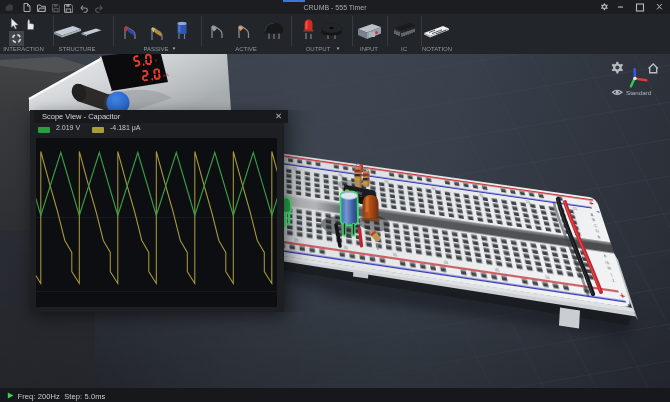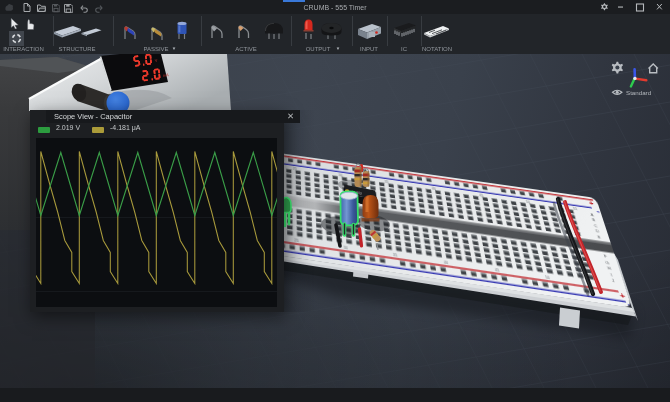--- a/index.html
+++ b/index.html
@@ -4,21 +4,21 @@
 html,body{width:670px;height:402px;overflow:hidden;background:#191b1e;font-family:"Liberation Sans",sans-serif}
 #app{position:relative;width:670px;height:402px;overflow:hidden}
 #titlebar{position:absolute;left:0;top:0;width:670px;height:14px;background:#1b1d20}
 #title{position:absolute;top:0;width:100%;text-align:center;font-size:7px;color:#a8abae;line-height:15px}
 #toolbar{position:absolute;left:0;top:14px;width:670px;height:40px;background:#222529}
 .sep{position:absolute;height:30px;width:1px;background:#383c41;top:16px}
 .tlabel{position:absolute;top:45.5px;font-size:6px;color:#91969c;white-space:nowrap;transform:translateX(-50%)}
 #viewport{position:absolute;left:0;top:54px;width:670px;height:334px;overflow:hidden;background:linear-gradient(104deg,#3a4049 0%,#3e4550 42%,#3a414c 62%,#30353f 82%,#282c35 100%)}
 #board{position:absolute;left:0;top:0;width:340px;height:103px;transform-origin:0 0;transform:matrix3d(0.918603,0.127292,0,-0.00005762,-0.258905,0.805270,0,-0.00095186,0,0,1,0,272.0000,97.9000,0,1)}
 #scope{position:absolute;left:30px;top:110px;width:254px;height:202px;background:#1d1f22;box-shadow:2px 5px 16px rgba(0,0,0,.5)}
-#scopetitle{position:absolute;left:16px;top:0;width:254px;height:13px;background:#17191c;color:#d6d8da;font-size:7.5px;line-height:13.5px;padding-left:8px}
+#scopetitle{position:absolute;left:4px;top:0;width:254px;height:13px;background:#17191c;color:#d6d8da;font-size:7.5px;line-height:13.5px;padding-left:8px}
 #scopetitle .x{position:absolute;right:6px;top:0;color:#b5b8ba;font-size:8.5px}
 .leg{position:absolute;top:13.5px;font-size:7px;color:#c6c9cb}
 .sw{position:absolute;top:16.5px;width:12px;height:6px;border-radius:1px}
 #graph{position:absolute;left:5.5px;top:27.5px;width:241px;height:169px;background:#0c0e11}
 #statusbar{position:absolute;left:0;top:388px;width:670px;height:14px;background:#16181b}
 #statusbar .txt{position:absolute;left:17.5px;top:3.5px;font-size:7.5px;color:#c9ccd0;letter-spacing:.1px}
 .vpsvg{position:absolute;left:0;top:0}
 </style></head>
 <body>
 <div id="app">
@@ -1242,12 +1242,18 @@
       <g stroke="#9fa4a9" stroke-width="1">
         <path d="M3,8.5 L3,12 M5,9.4 L5,13 M7,10.2 L7,13.8 M10,11 L10,14.6 M12,10.4 L12,14 M14,9.7 L14,13.2 M16,9 L16,12.6 M18,8.3 L18,11.8 M20,7.6 L20,11 M22,6.9 L22,10.2"></path>
       </g>
     </svg>
     <svg style="position:absolute;left:423px;top:25px" width="27" height="14" viewBox="0 0 27 14">
       <path d="M1,8 L20,1 L26,3.5 L7,11 Z" fill="#eef0f1"></path>
       <path d="M1,8 L7,11 L7,12.5 L1,9.5 Z" fill="#b9bcbf"></path>
       <path d="M7,11 L26,3.5 L26,5 L7,12.5 Z" fill="#cdd0d3"></path>
       <path d="M6,7.5 L12,5.2 M9,8.6 L19,4.8 M13,9 L23,5.2" stroke="#55585b" stroke-width="1"></path>
     </svg>
+<div id="statusbar">
+      <svg style="position:absolute;left:6.8px;top:3.5px" width="7" height="7" viewBox="0 0 7 7">
+        <path d="M0.8,0.4 L6.4,3.5 L0.8,6.6 Z" fill="#39d353"></path>
+      </svg>
+      <div class="txt">Freq: 200Hz&nbsp;&nbsp;Step: 5.0ms</div>
+    </div>
 </div>
 </body></html>

